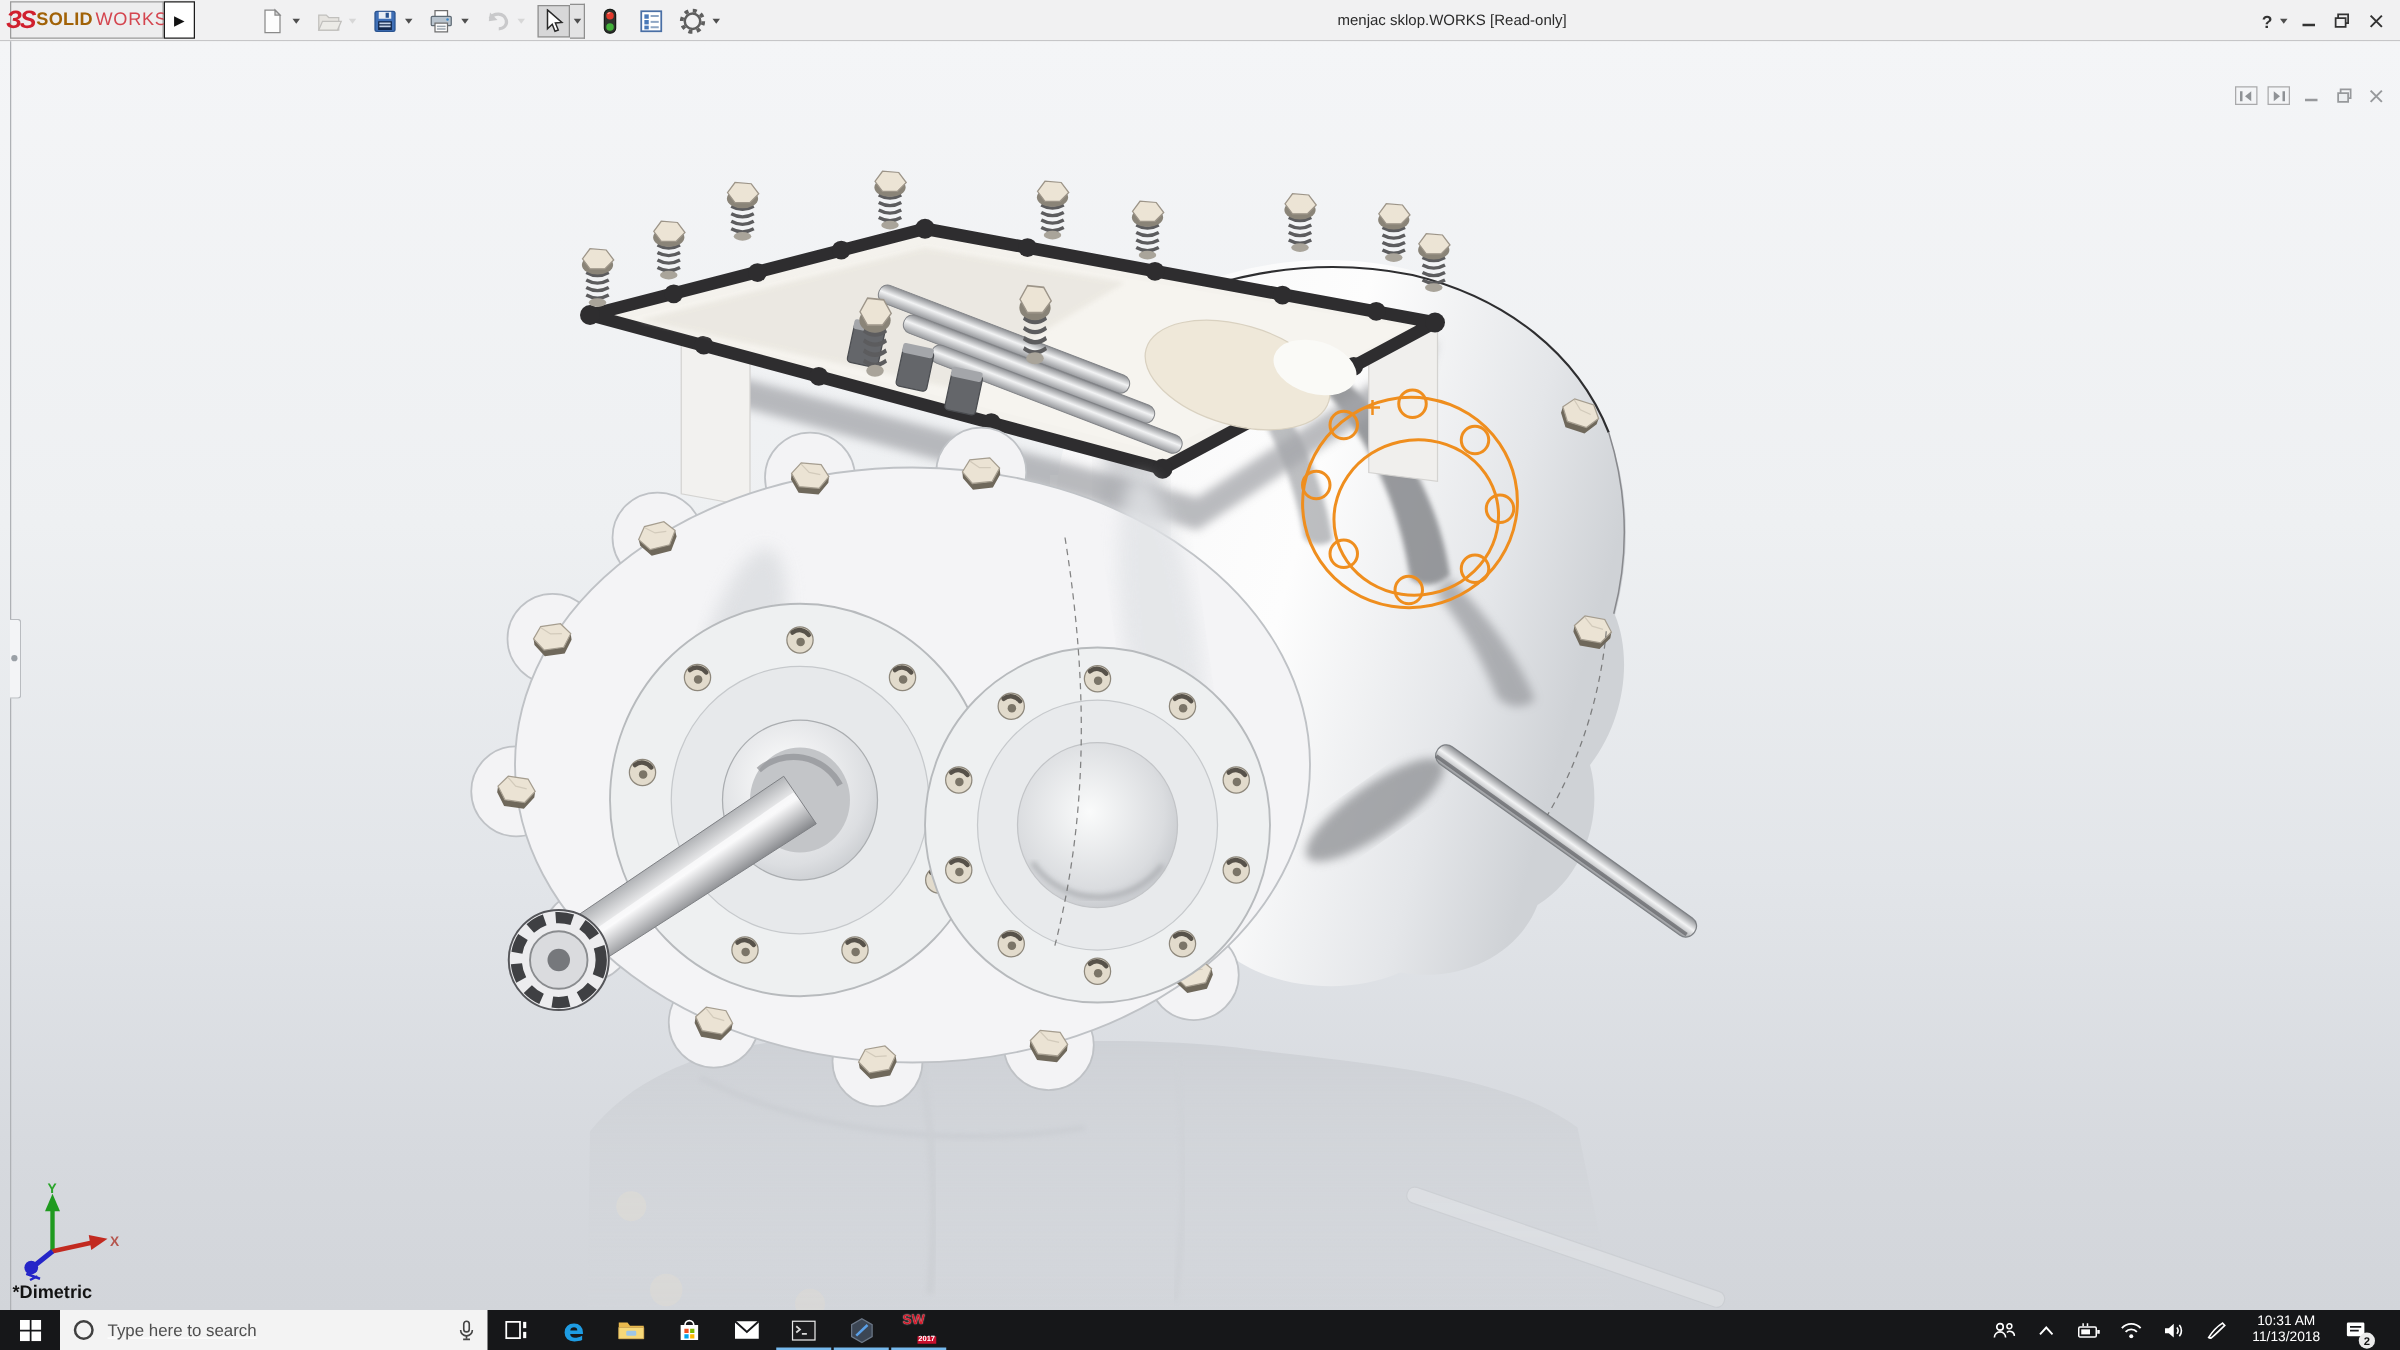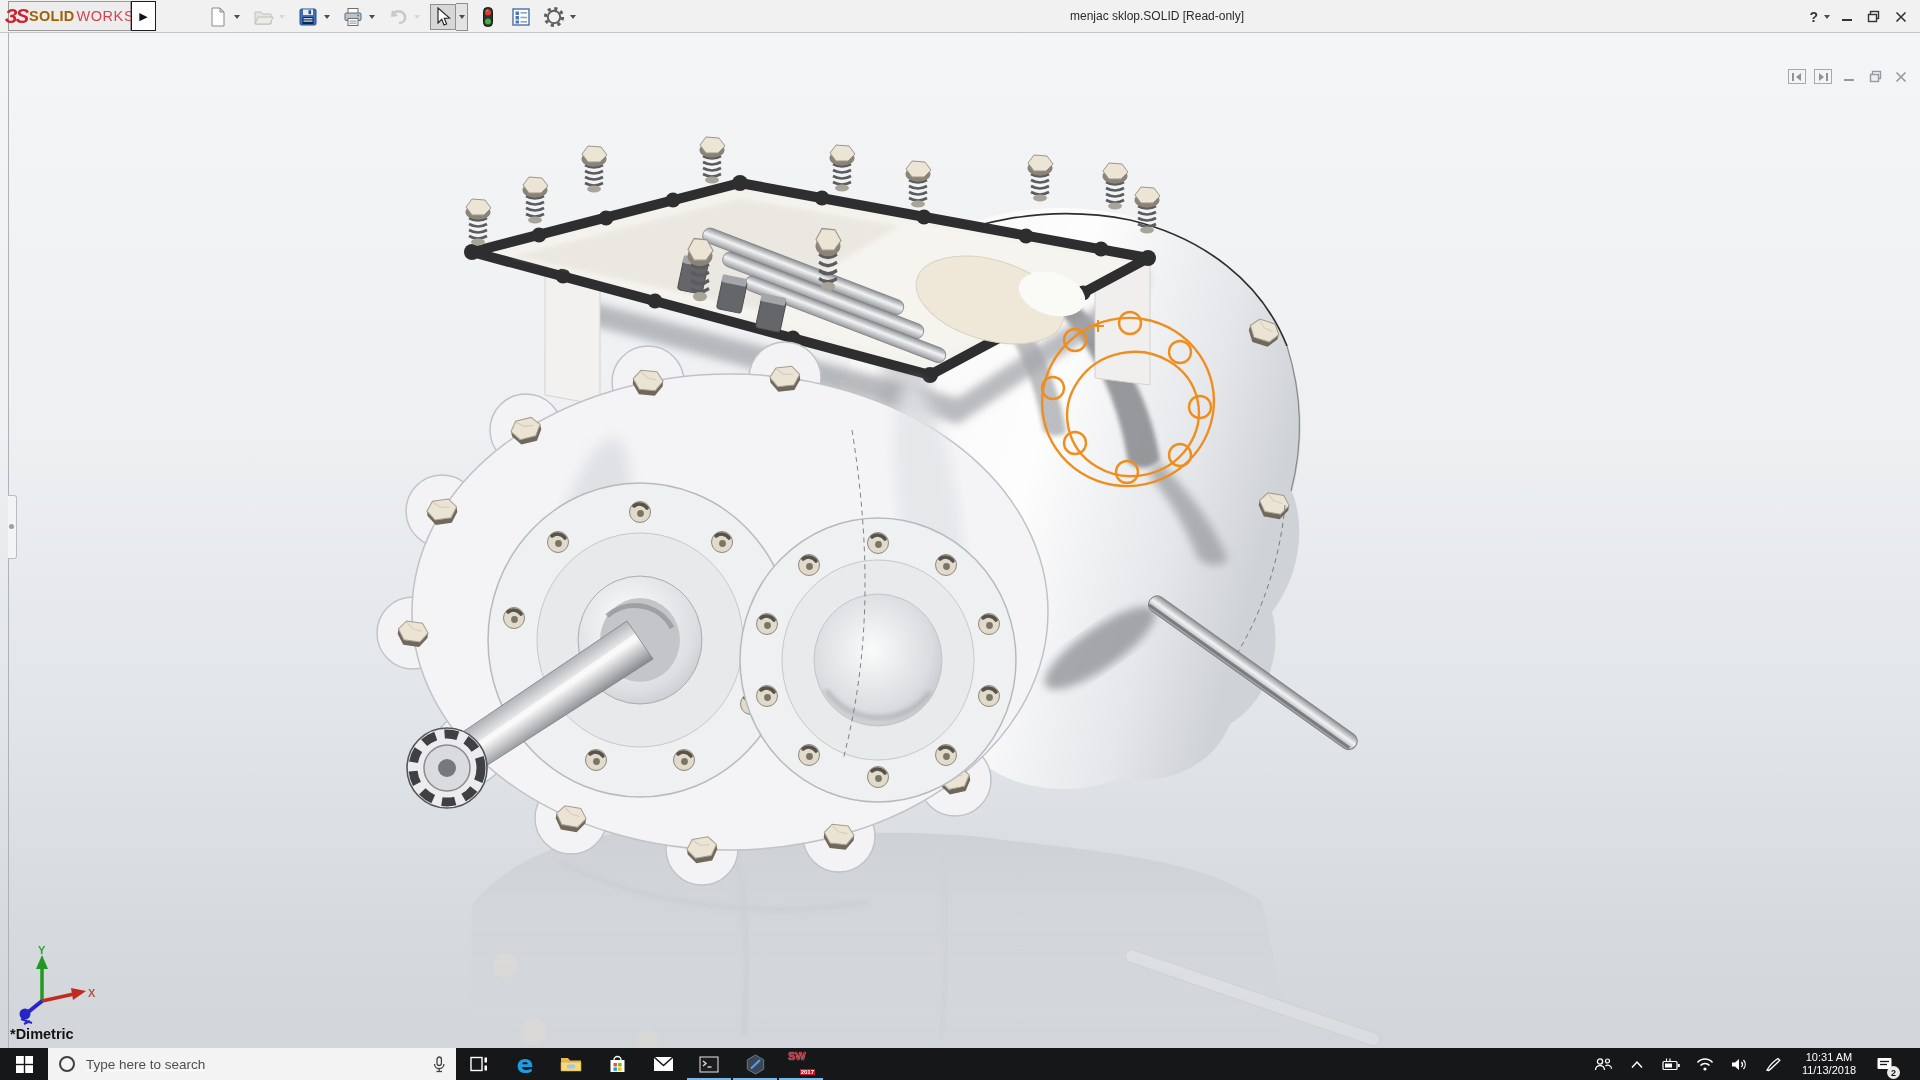--- a/index.html
+++ b/index.html
@@ -46,21 +46,21 @@
   .panel-tab b{position:absolute;left:1px;top:28px;width:5px;height:5px;border-radius:50%;background:#9aa0a6;}
   .model-svg{position:absolute;left:0;top:0;width:1920px;height:1015px;}
   .view-label{position:absolute;left:10px;top:993px;font-size:14.5px;font-weight:600;color:#131313;}
   .triad{position:absolute;left:12px;top:912px;}
 
   
   .taskbar{position:absolute;left:0;top:1048px;width:1920px;height:32px;background:#161719;
     display:flex;align-items:stretch;color:#fff;}
   .tb-btn{width:46px;display:flex;align-items:center;justify-content:center;position:relative;}
   .tb-start{width:48px;}
-  .searchbox{width:408px;background:#f3f3f3;display:flex;align-items:center;padding:0 10px;gap:10px;text-decoration:underline;}
+  .searchbox{width:342px;background:#f3f3f3;display:flex;align-items:center;padding:0 10px;gap:10px;text-decoration:underline;}
   .searchbox span{color:#4f4f4f;font-size:13.5px;flex:1;}
   .runline{position:absolute;left:1px;bottom:0;width:44px;height:2.5px;background:#76b9ed;}
   .edge-e{font-family:"DejaVu Sans",sans-serif;font-weight:bold;font-size:25px;color:#1e9ce3;line-height:1;}
   .sw-ic{position:relative;width:26px;height:26px;}
   .sw-ic .sw{position:absolute;left:0;top:-1px;font-size:11px;font-weight:bold;color:#d41b2c;
     text-shadow:0 0 1px #fff;letter-spacing:0;}
   .sw-ic .yr{position:absolute;right:-1px;bottom:2px;background:#c8102e;color:#fff;font-size:6px;
     padding:0 1px;font-weight:bold;}
   .tray{margin-left:auto;display:flex;align-items:center;gap:4px;padding-right:20px;}
   .tray-ic{width:30px;height:32px;display:flex;align-items:center;justify-content:center;position:relative;}
@@ -175,21 +175,21 @@
         <circle cx="11" cy="11" r="6.2" fill="none" stroke="#5f5f5f" stroke-width="2"></circle>
         <circle cx="11" cy="11" r="8.6" fill="none" stroke="#5f5f5f" stroke-width="3" stroke-dasharray="3.2 3.55"></circle>
         <circle cx="11" cy="11" r="2.4" fill="#f1f1f2"></circle>
       </svg>
     </div>
     <div class="caret">
         <i></i>
       </div>
   </div>
 
-  <div class="tb-title">menjac sklop.SOLID [Read-only]</div>
+  <div class="tb-title">menjac sklop.WORKS [Read-only]</div>
 
   <div class="tb-right">
     <span class="help">?</span>
     <div class="caret">
         <i></i>
       </div>
     <div class="wbtn">
       <svg width="12" height="12">
           <line x1="1" y1="9" x2="11" y2="9" stroke="#333" stroke-width="2"></line>
         </svg>

